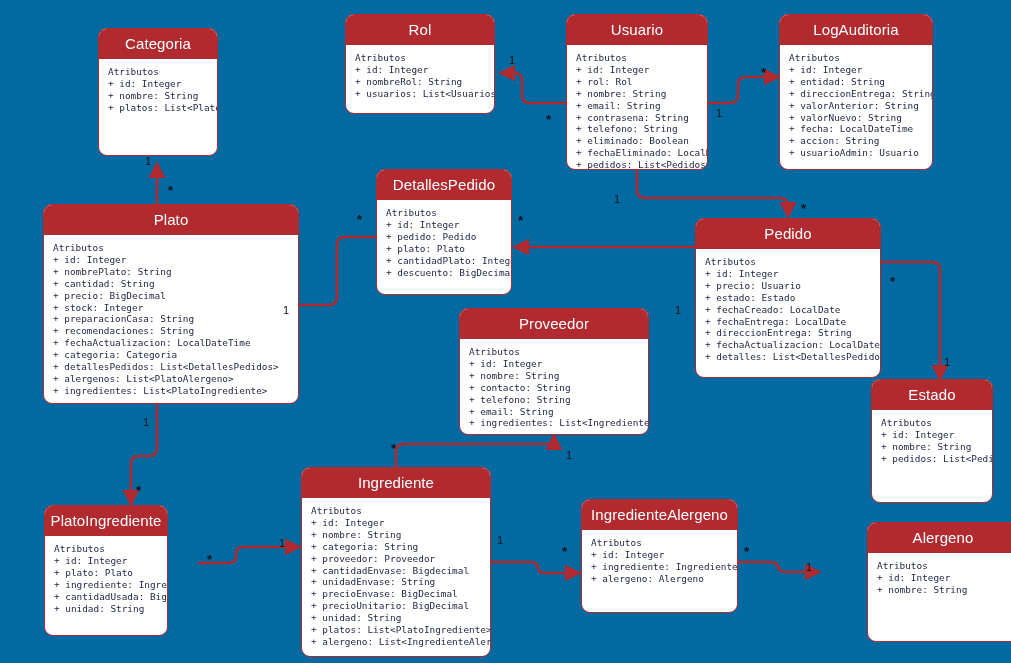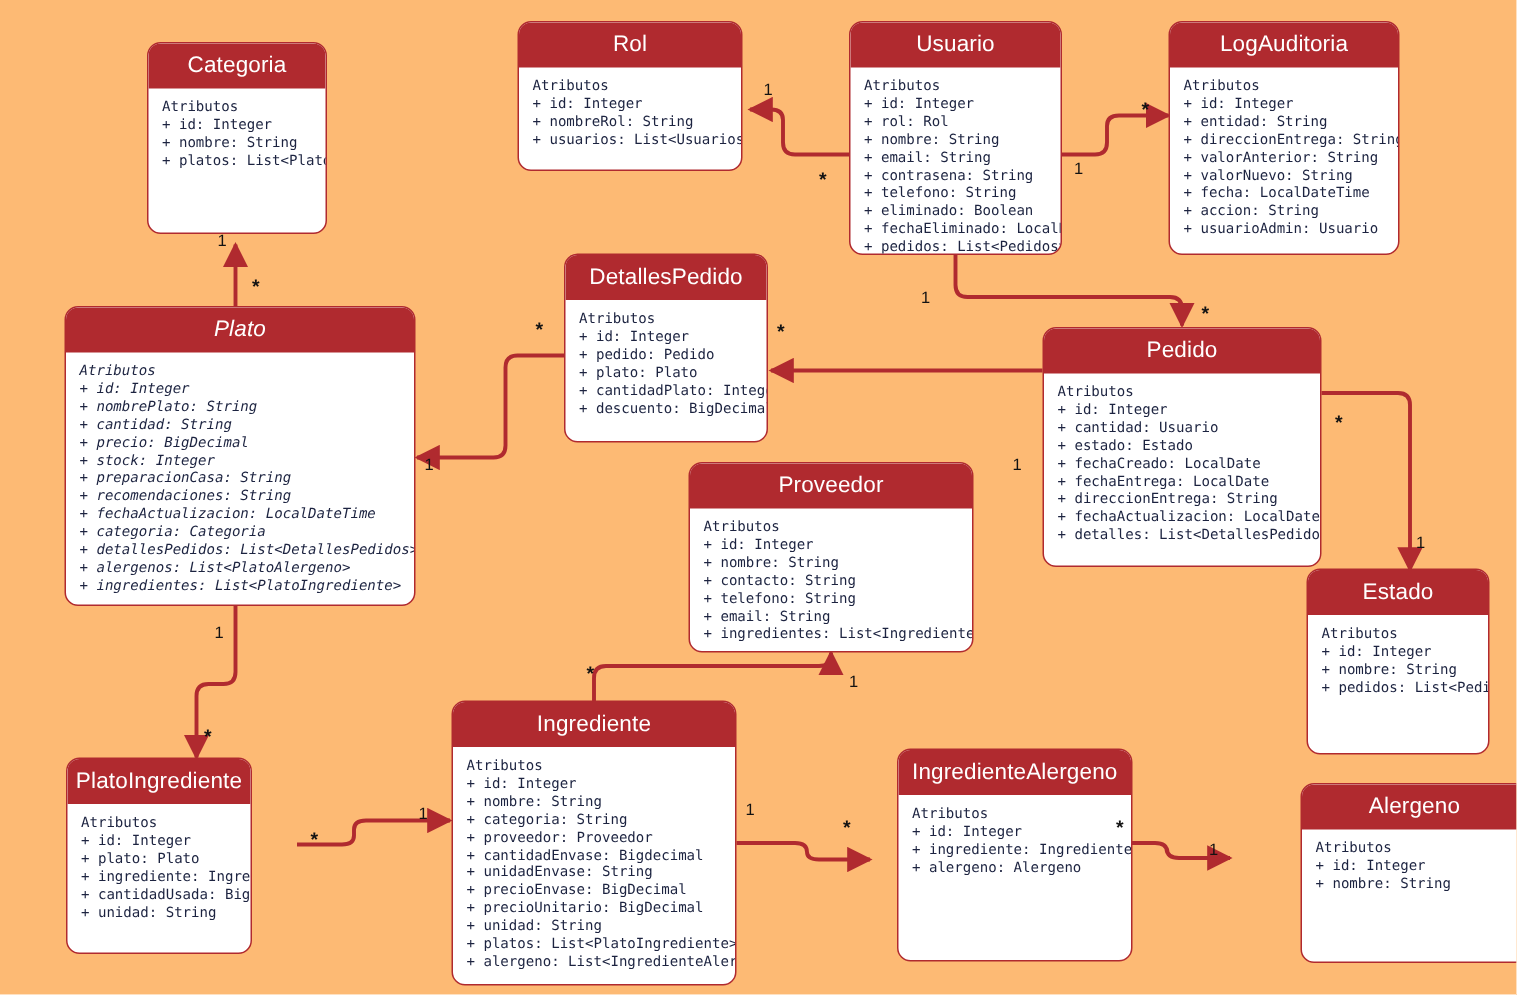--- a/index.html
+++ b/index.html
@@ -7,21 +7,21 @@
     padding: 0;
     background: #ffffff;
   }
   body {
     font-family: "DejaVu Sans", sans-serif;
   }
   #diagram {
     position: relative;
     width: 1011px;
     height: 663px;
-    background: #fdba74;
+    background: #0369a1;
     overflow: hidden;
   }
   #edges {
     position: absolute;
     left: 0;
     top: 0;
     width: 1011px;
     height: 663px;
     pointer-events: none;
   }
@@ -157,21 +157,21 @@
       <div class="uml-attr">+ entidad: String</div>
       <div class="uml-attr">+ direccionEntrega: String</div>
       <div class="uml-attr">+ valorAnterior: String</div>
       <div class="uml-attr">+ valorNuevo: String</div>
       <div class="uml-attr">+ fecha: LocalDateTime</div>
       <div class="uml-attr">+ accion: String</div>
       <div class="uml-attr">+ usuarioAdmin: Usuario</div>
     </div>
   </div>
 
-  <div class="uml-class" style="left:43px; top:204px; width:234px; height:200px;font-style:italic;">
+  <div class="uml-class" style="left:43px; top:204px; width:256px; height:200px;">
     <div class="uml-header">Plato</div>
     <div class="uml-body">
       <div class="uml-section-title">Atributos</div>
       <div class="uml-attr">+ id: Integer</div>
       <div class="uml-attr">+ nombrePlato: String</div>
       <div class="uml-attr">+ cantidad: String</div>
       <div class="uml-attr">+ precio: BigDecimal</div>
       <div class="uml-attr">+ stock: Integer</div>
       <div class="uml-attr">+ preparacionCasa: String</div>
       <div class="uml-attr">+ recomendaciones: String</div>
@@ -193,21 +193,21 @@
       <div class="uml-attr">+ cantidadPlato: Integer</div>
       <div class="uml-attr">+ descuento: BigDecimal</div>
     </div>
   </div>
 
   <div class="uml-class" style="left:695px; top:218px; width:186px; height:160px;">
     <div class="uml-header">Pedido</div>
     <div class="uml-body">
       <div class="uml-section-title">Atributos</div>
       <div class="uml-attr">+ id: Integer</div>
-      <div class="uml-attr">+ cantidad: Usuario</div>
+      <div class="uml-attr">+ precio: Usuario</div>
       <div class="uml-attr">+ estado: Estado</div>
       <div class="uml-attr">+ fechaCreado: LocalDate</div>
       <div class="uml-attr">+ fechaEntrega: LocalDate</div>
       <div class="uml-attr">+ direccionEntrega: String</div>
       <div class="uml-attr">+ fechaActualizacion: LocalDateTime</div>
       <div class="uml-attr">+ detalles: List&lt;DetallesPedido&gt;</div>
     </div>
   </div>
 
   <div class="uml-class" style="left:459px; top:308px; width:190px; height:127px;">
@@ -256,21 +256,21 @@
       <div class="uml-attr">+ cantidadEnvase: Bigdecimal</div>
       <div class="uml-attr">+ unidadEnvase: String</div>
       <div class="uml-attr">+ precioEnvase: BigDecimal</div>
       <div class="uml-attr">+ precioUnitario: BigDecimal</div>
       <div class="uml-attr">+ unidad: String</div>
       <div class="uml-attr">+ platos: List&lt;PlatoIngrediente&gt;</div>
       <div class="uml-attr">+ alergeno: List&lt;IngredienteAlergeno&gt;</div>
     </div>
   </div>
 
-  <div class="uml-class" style="left:598px; top:499px; width:157px; height:142px;">
+  <div class="uml-class" style="left:581px; top:499px; width:157px; height:114px;">
     <div class="uml-header">IngredienteAlergeno</div>
     <div class="uml-body">
       <div class="uml-section-title">Atributos</div>
       <div class="uml-attr">+ id: Integer</div>
       <div class="uml-attr">+ ingrediente: Ingrediente</div>
       <div class="uml-attr">+ alergeno: Alergeno</div>
     </div>
   </div>
 
   <div class="uml-class" style="left:821px; top:522px; width:152px; height:120px;margin-left:46px;">

